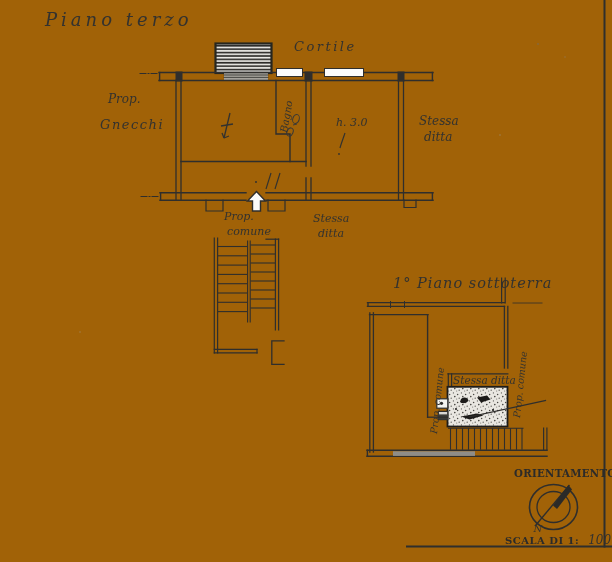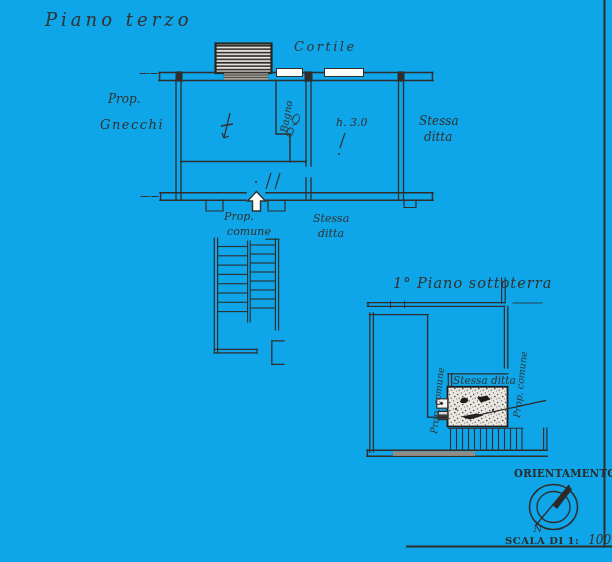--- a/index.html
+++ b/index.html
@@ -1,17 +1,17 @@
 <!DOCTYPE html>
 <html><head>
 <meta charset="utf-8">
 <style>
   html,body{margin:0;padding:0;background:#ffffff;}
   body{width:612px;height:562px;overflow:hidden;}
-  .sheet{position:relative;width:612px;height:562px;background:#0ea5e9;}
+  .sheet{position:relative;width:612px;height:562px;background:#a16207;}
   svg{display:block;}
   .ink{stroke:#2f2e2c;fill:none;stroke-linecap:square;}
   .hw{font-family:"DejaVu Serif",serif;font-style:italic;fill:#33322f;}
   .stamp{font-family:"DejaVu Serif",serif;font-weight:bold;fill:#2c2b29;}
 </style>
 </head>
 <body>
 
 <div class="sheet">
 <svg width="612" height="562" viewBox="0 0 612 562">

